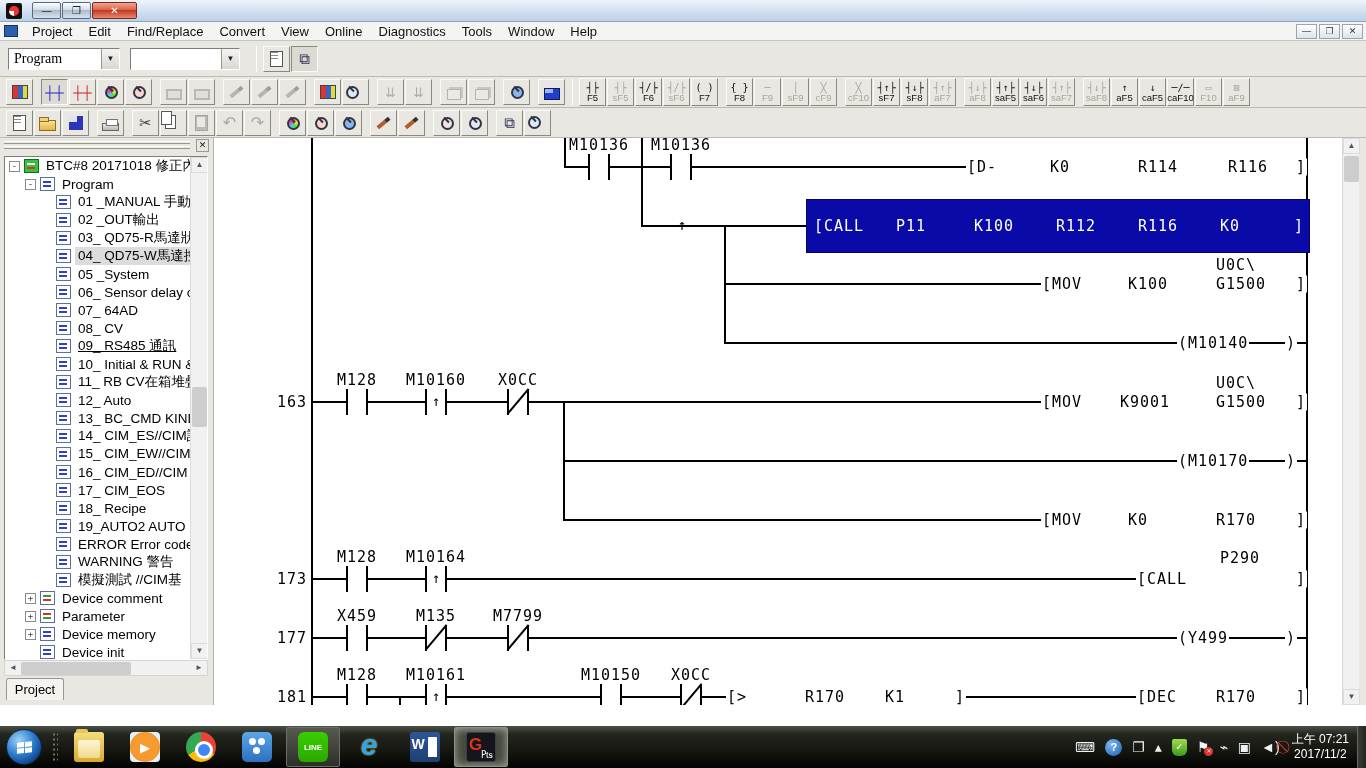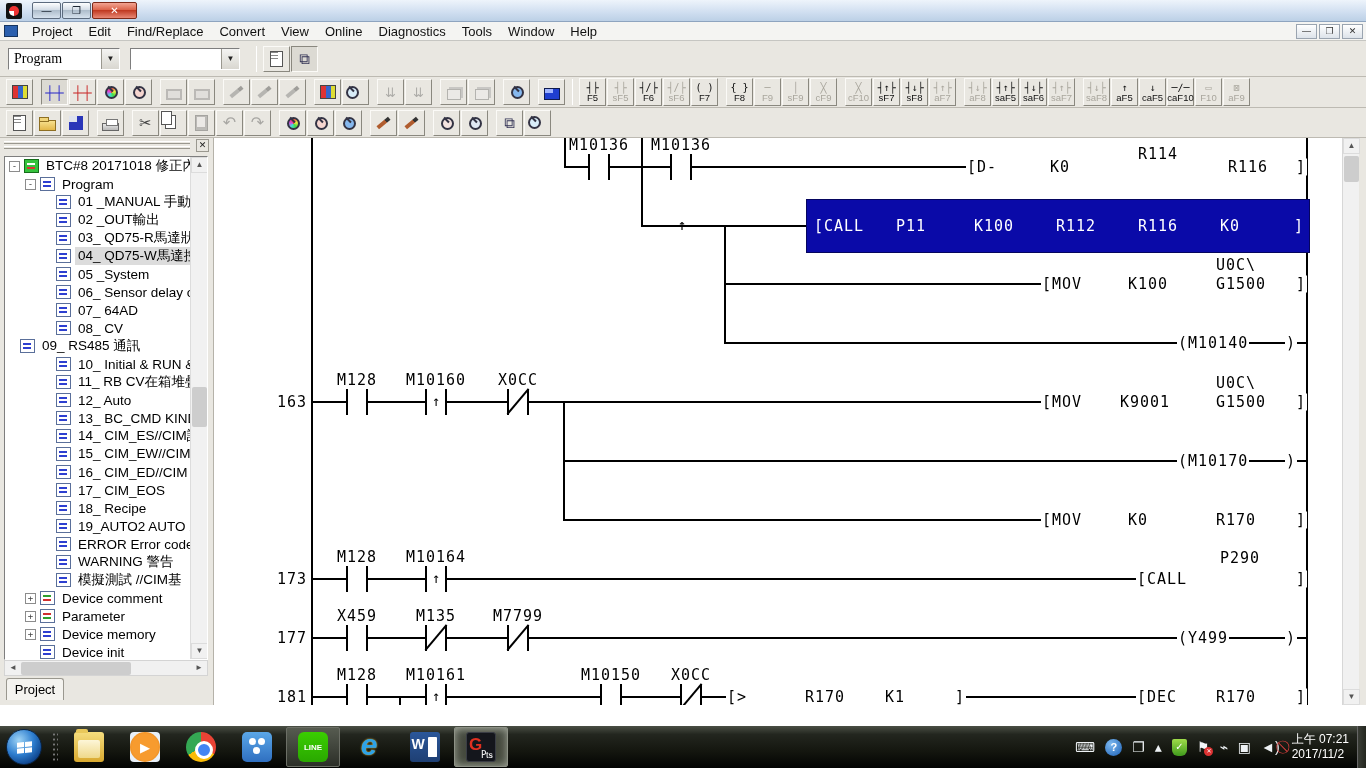--- a/index.html
+++ b/index.html
@@ -187,21 +187,21 @@
   .tray{margin-left:auto;display:flex;align-items:center;height:100%;}
   .tray-ic{color:#eef2f5;font-size:14px;margin-right:10px;position:relative;line-height:40px;}
   .tray-help{width:17px;height:17px;border-radius:50%;background:radial-gradient(circle at 35% 30%,#7db9f0,#1b5fb4);
      color:#fff;font-size:11px;line-height:17px;text-align:center;font-weight:bold;}
   .tray-shield{width:15px;height:17px;background:linear-gradient(#9fdc4a,#3f9a1c);border-radius:2px 2px 6px 6px;
      color:#fff;font-size:10px;line-height:16px;text-align:center;}
   .tray-flag{color:#f4f6f8;}
   .tray-flag::after{content:"✕";position:absolute;right:-4px;bottom:11px;width:9px;height:9px;background:#d33;border-radius:50%;
      color:#fff;font-size:6px;line-height:9px;text-align:center;}
   .tray-vol::after{content:"⃠";position:absolute;right:-6px;top:0px;color:#e04040;font-size:13px;}
-  .clock{color:#fff;font-size:12px;line-height:15px;margin:0 8px 0 2px;white-space:nowrap;}
+  .clock{color:#fff;font-size:12px;text-align:center;line-height:15px;margin:0 8px 0 2px;white-space:nowrap;}
   .show-desktop{width:9px;height:42px;border-left:1px solid #666;background:linear-gradient(90deg,#3a3d36,#23261f);flex:none;}
 </style>
 </head>
 <body>
 
 <div class="screen">
 
   <div class="titlebar">
     <span class="app-ico"></span>
     <span class="win-btns">
@@ -523,21 +523,21 @@
             <div class="titem" style="padding-left: 36px;">
               <span style="width: 15px; flex: 0 0 auto;"></span>
               <span class="tic tic-doc"></span>
               <span class="tlabel">07_ 64AD</span>
             </div>
             <div class="titem" style="padding-left: 36px;">
               <span style="width: 15px; flex: 0 0 auto;"></span>
               <span class="tic tic-doc"></span>
               <span class="tlabel">08_ CV</span>
             </div>
-            <div class="titem" style="">
+            <div class="titem" style="padding-left: 36px; text-decoration: underline;">
               <span style="width: 15px; flex: 0 0 auto;"></span>
               <span class="tic tic-doc"></span>
               <span class="tlabel">09_ RS485 通訊</span>
             </div>
             <div class="titem" style="padding-left: 36px;">
               <span style="width: 15px; flex: 0 0 auto;"></span>
               <span class="tic tic-doc"></span>
               <span class="tlabel">10_ Initial &amp; RUN &amp;</span>
             </div>
             <div class="titem" style="padding-left: 36px;">
@@ -698,21 +698,21 @@
             <span class="slash"></span>
           </div>
           <div class="dev-label" style="left: 476px; top: 529px;">X0CC</div>
           <div class="pmark" style="left: 467px; top: 88px;">↑</div>
           <div class="rung-num" style="left: 36px; top: 255px;">163</div>
           <div class="rung-num" style="left: 36px; top: 432px;">173</div>
           <div class="rung-num" style="left: 36px; top: 491px;">177</div>
           <div class="rung-num" style="left: 36px; top: 550px;">181</div>
           <div class="lt" style="left: 751px; top: 29px;">[D-</div>
           <div class="lt" style="left: 834px; top: 29px;">K0</div>
-          <div class="lt" style="left: 922px; top: 16px;">R114</div>
+          <div class="lt" style="left: 922px; top: 29px;">R114</div>
           <div class="lt" style="left: 1012px; top: 29px;">R116</div>
           <div class="lt" style="left: 1080px; top: 29px;">]</div>
           <div class="lt wh" style="left: 598px; top: 88px;">[CALL</div>
           <div class="lt wh" style="left: 680px; top: 88px;">P11</div>
           <div class="lt wh" style="left: 758px; top: 88px;">K100</div>
           <div class="lt wh" style="left: 840px; top: 88px;">R112</div>
           <div class="lt wh" style="left: 922px; top: 88px;">R116</div>
           <div class="lt wh" style="left: 1004px; top: 88px;">K0</div>
           <div class="lt wh" style="left: 1078px; top: 88px;">]</div>
           <div class="lt" style="left: 1000px; top: 127px;">U0C\</div>

